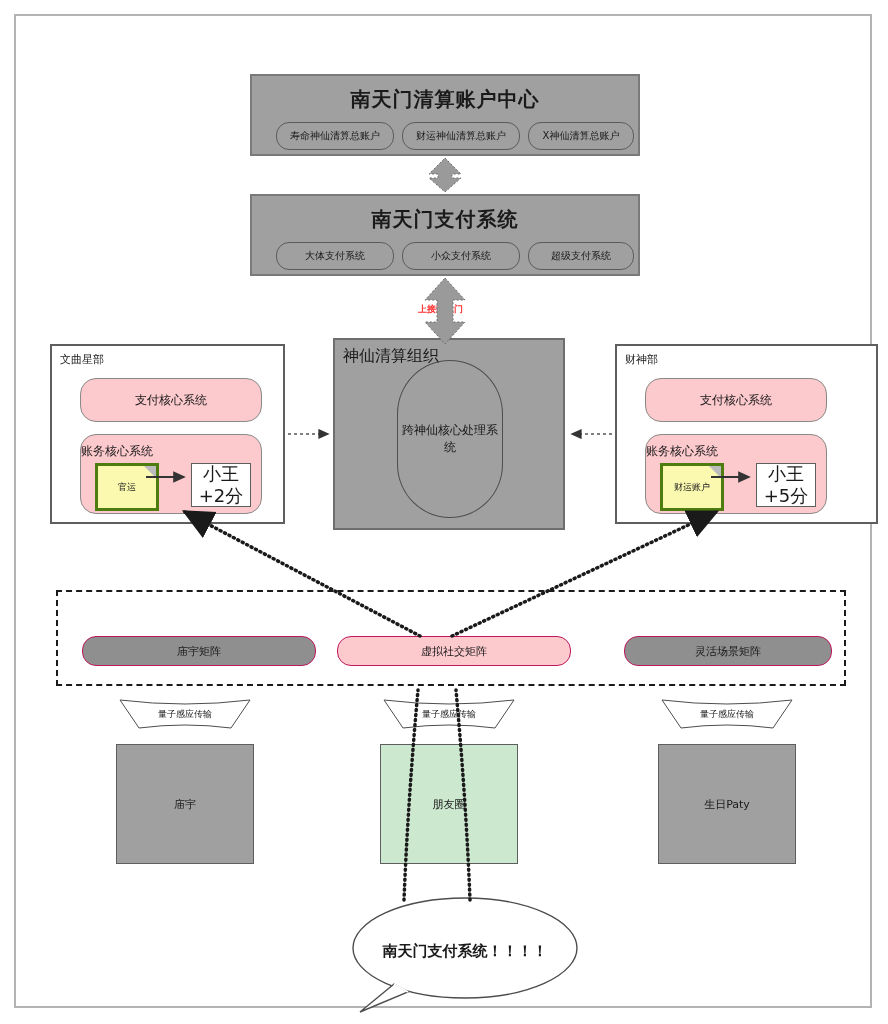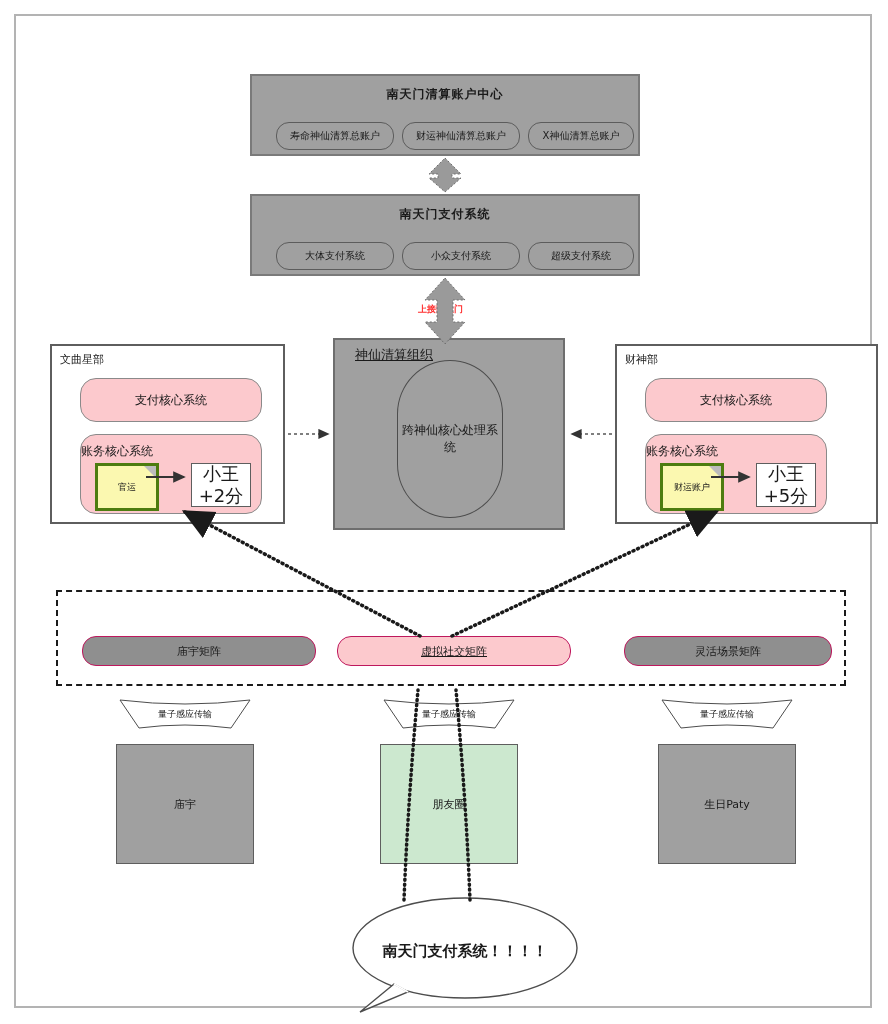--- a/index.html
+++ b/index.html
@@ -5,21 +5,21 @@
   html,body{margin:0;padding:0;background:#fff;}
   body{font-family:"DejaVu Sans","Liberation Sans",sans-serif;}
   #canvas{position:relative;width:888px;height:1024px;background:#fff;overflow:hidden;}
   .frame{position:absolute;left:14px;top:14px;width:858px;height:994px;border:2px solid #b3b3b3;box-sizing:border-box;}
 
   .abs{position:absolute;box-sizing:border-box;}
 
   
   .grey-panel{background:#a0a0a0;border:2px solid #7a7a7a;}
   .panel-title{position:absolute;left:0;right:0;top:10px;text-align:center;
-     font-size:12px;font-weight:bold;color:#1a1a1a;letter-spacing:1px;}
+     font-size:20px;font-weight:bold;color:#1a1a1a;letter-spacing:1px;}
   .pill{position:absolute;height:26px;border:1px solid #5c5c5c;border-radius:13px;
      background:#a0a0a0;display:flex;align-items:center;justify-content:center;
      font-size:10px;color:#1a1a1a;}
 
   
   .dept{background:#fff;border:2px solid #5e5e5e;}
   .dept-label{position:absolute;left:8px;top:6px;font-size:11px;color:#1a1a1a;}
   .rounded-pink{position:absolute;background:#fcc9cd;border:1px solid #8a8a8a;border-radius:16px;}
   .rounded-pink .cap{position:absolute;left:0;right:0;top:8px;text-align:left;font-size:12px;color:#1a1a1a;}
   .rounded-pink.single{display:flex;align-items:center;justify-content:center;font-size:12px;color:#1a1a1a;}
@@ -30,21 +30,21 @@
      border-left:12px solid transparent;border-top:12px solid #bcbcbc;}
   .note .txt{position:absolute;left:0;right:0;top:50%;transform:translateY(-50%);
      text-align:center;font-size:9px;color:#1a1a1a;}
 
   .wbox{position:absolute;background:#fff;border:1px solid #5e5e5e;
      display:flex;flex-direction:column;align-items:center;justify-content:center;
      font-size:18px;color:#1a1a1a;line-height:1.25;}
 
   
   .org{background:#a0a0a0;border:2px solid #6e6e6e;}
-  .org-label{position:absolute;left:20px;top:6px;font-size:13px;color:#1a1a1a;text-decoration:underline;}
+  .org-label{position:absolute;left:8px;top:6px;font-size:16px;color:#1a1a1a;}
   .oval{position:absolute;border:1px solid #4d4d4d;border-radius:50%/34%;
      display:flex;align-items:center;justify-content:center;text-align:center;
      font-size:12px;color:#1a1a1a;line-height:1.4;}
 
   
   .matrix{border:2px dashed #1a1a1a;background:transparent;}
   .matrix-title{position:absolute;left:0;right:0;top:14px;text-align:center;
      font-size:15px;font-weight:bold;color:#1a1a1a;}
   .mpill{position:absolute;height:28px;border:1px solid #be185d;border-radius:14px;
      display:flex;align-items:center;justify-content:center;font-size:11px;color:#1a1a1a;}
@@ -122,21 +122,21 @@
       </div>
       <div class="wbox" style="left:110px;top:28px;width:58px;height:42px;">
         <span>小王</span>
         <span>+5分</span>
       </div>
     </div>
   </div>
 
   <div class="abs matrix" style="left:56px;top:590px;width:790px;height:96px;">
     <div class="mpill grey" style="left:24px;top:44px;width:232px;">庙宇矩阵</div>
-    <div class="mpill pink" style="left:279px;top:44px;width:232px;text-decoration:underline;">虚拟社交矩阵</div>
+    <div class="mpill pink" style="left:279px;top:44px;width:232px;">虚拟社交矩阵</div>
     <div class="mpill grey" style="left:566px;top:44px;width:206px;">灵活场景矩阵</div>
   </div>
 
   <div class="arc" style="left:118px;top:698px;width:134px;height:32px;">
     <svg width="134" height="32">
         <path d="M2,2 Q67,10 132,2 L113,30 Q67,24 21,30 Z" fill="#ffffff" stroke="#4d4d4d" stroke-width="1"></path>
       </svg>
     <div class="lbl">量子感应传输</div>
   </div>
   <div class="arc" style="left:382px;top:698px;width:134px;height:32px;">

